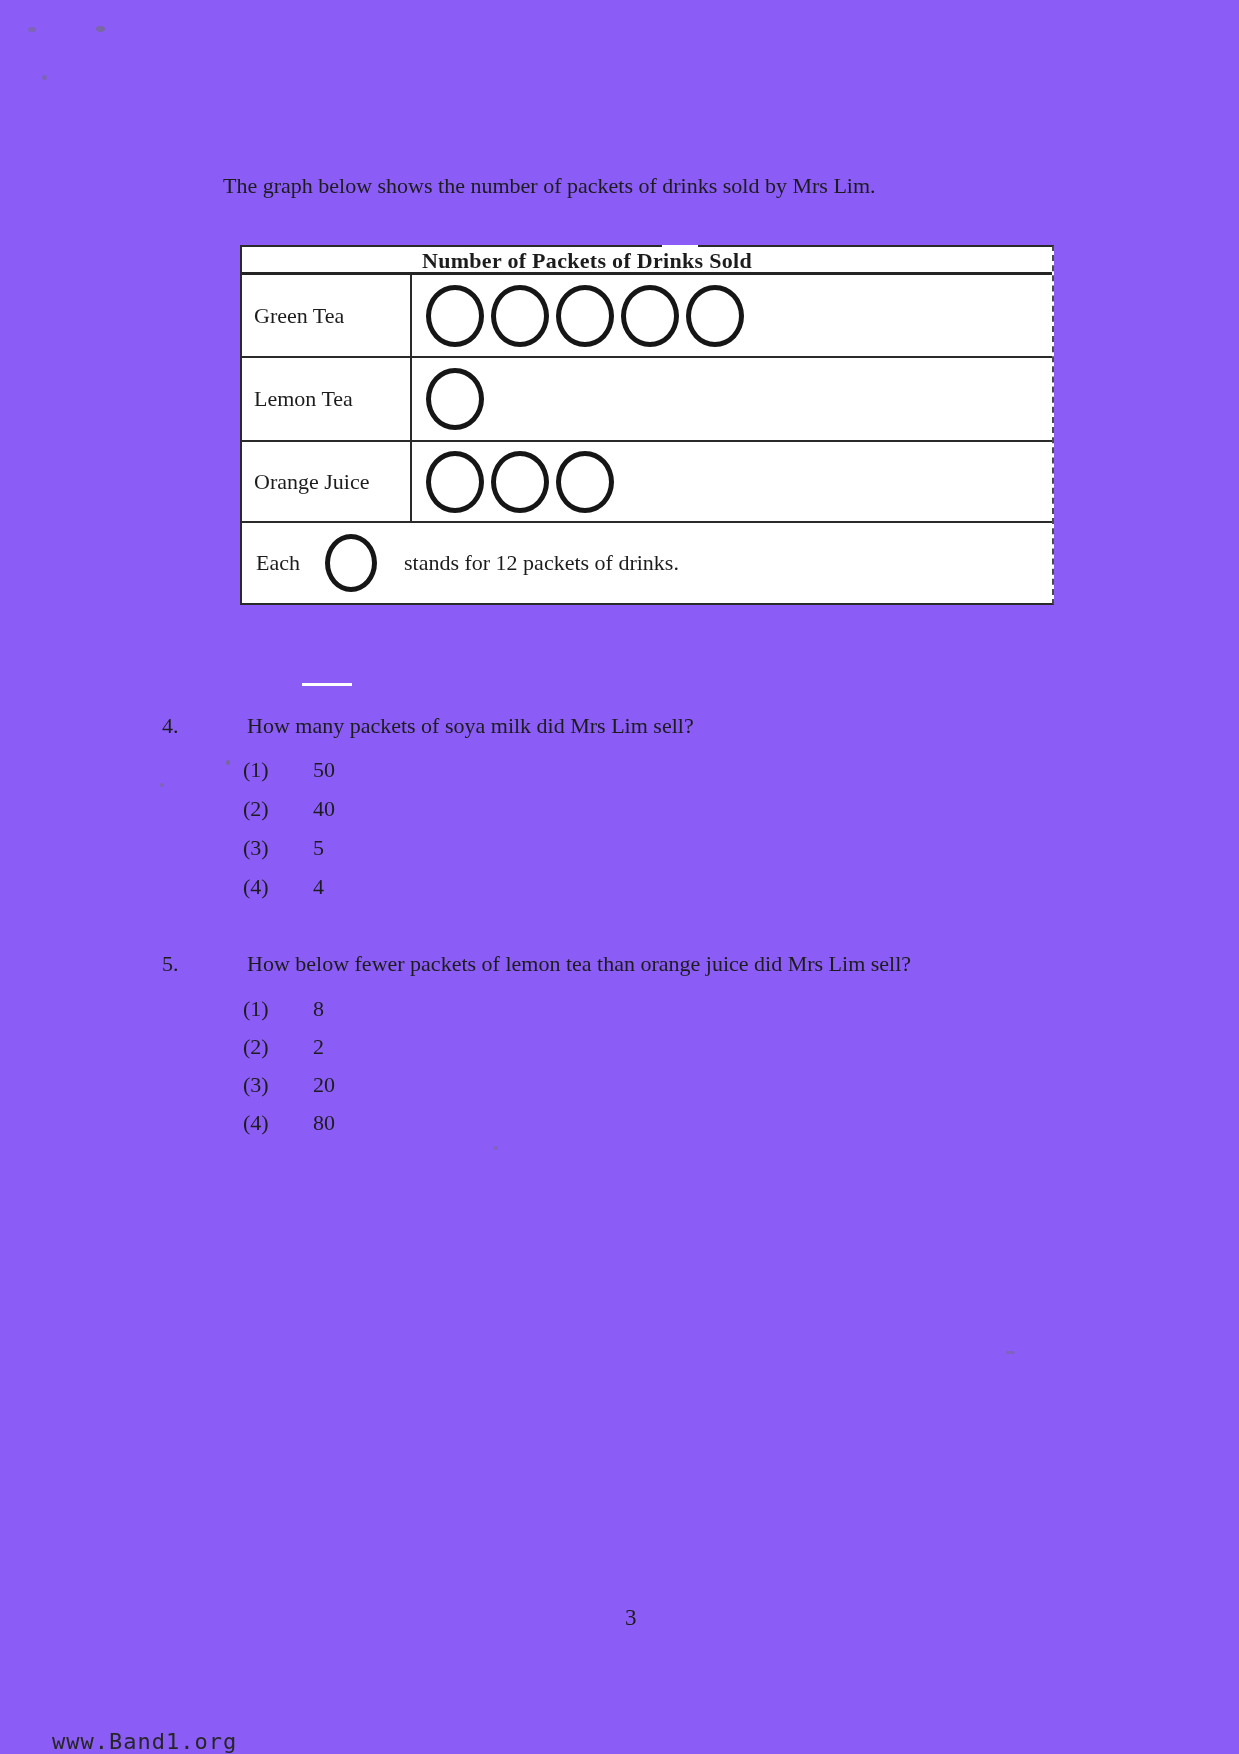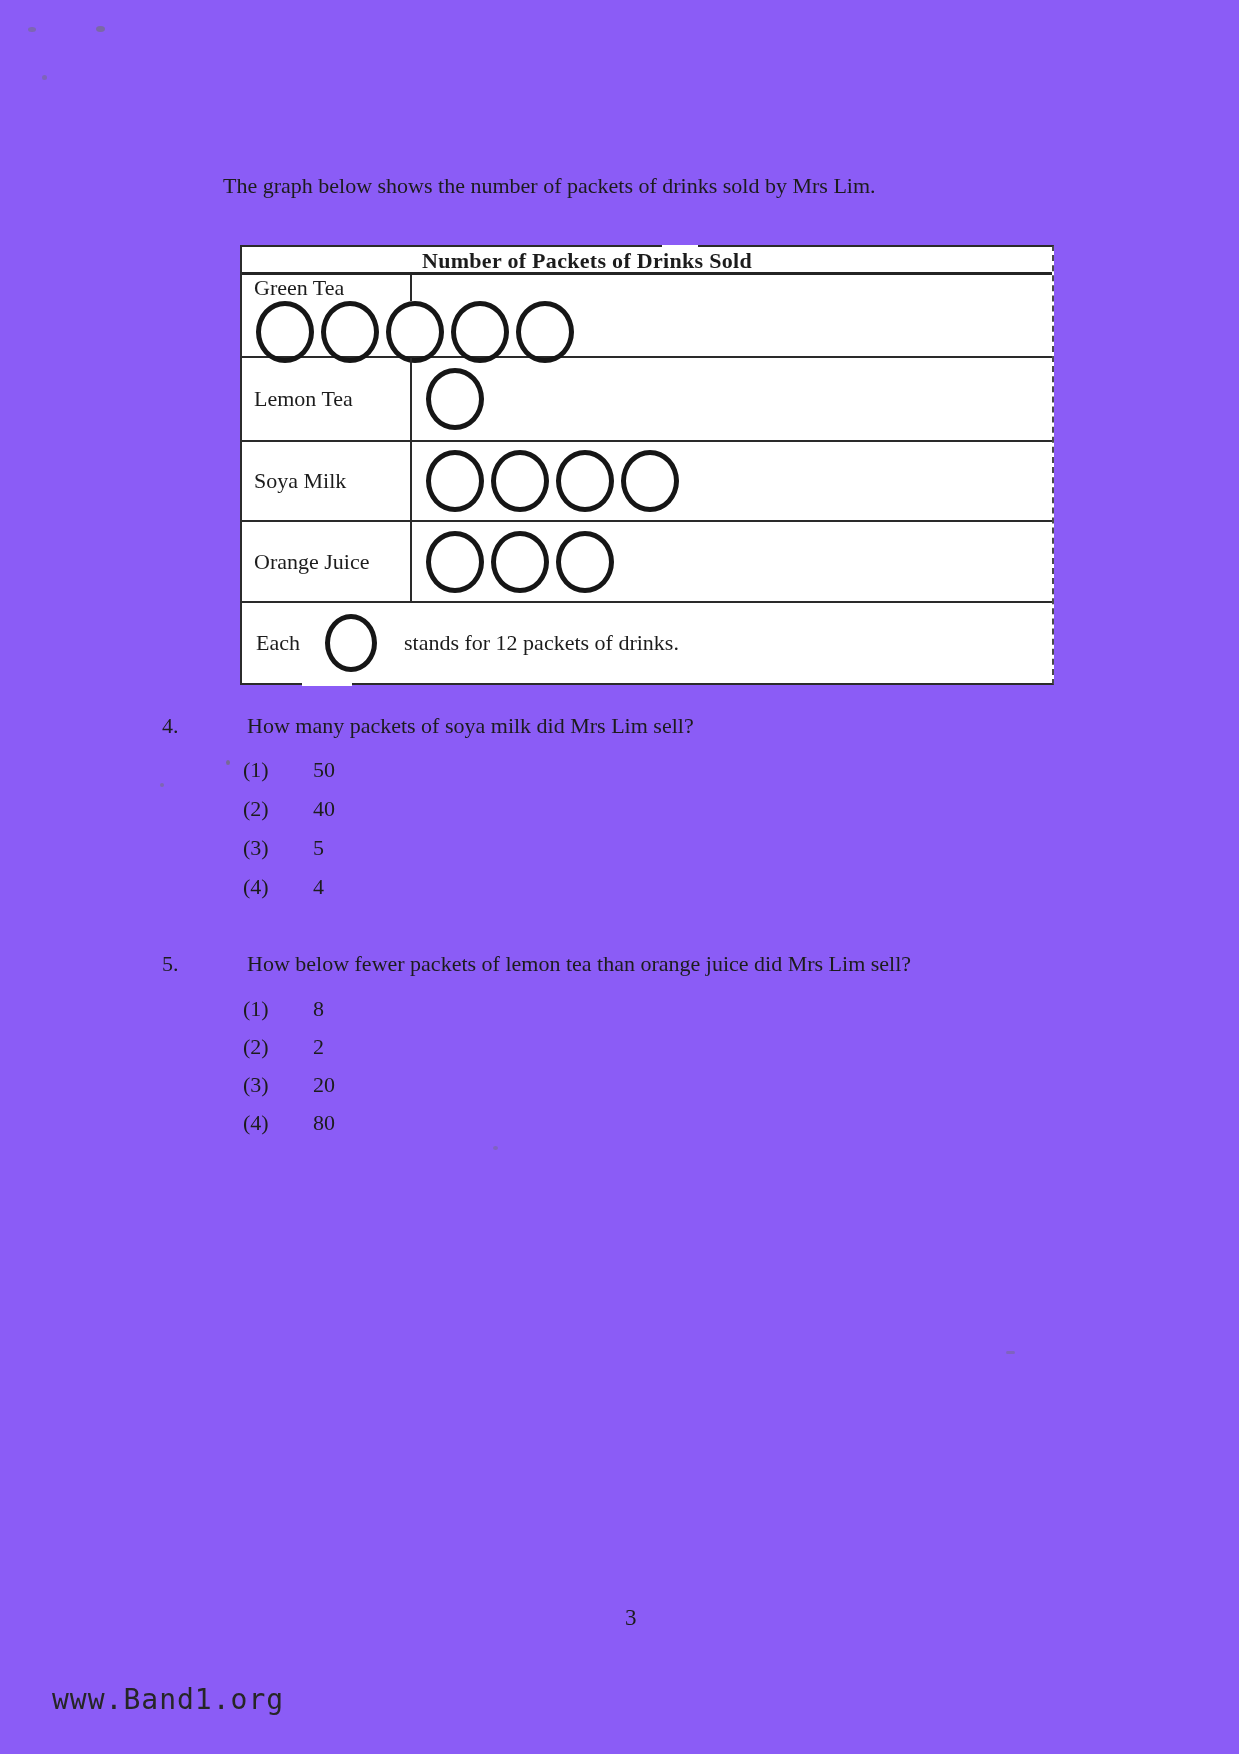--- a/index.html
+++ b/index.html
@@ -12,21 +12,21 @@
   
   .intro{position:absolute;left:223px;top:170px;font-size:22px;line-height:31px;width:680px;}
 
   
   .ptable{position:absolute;left:240px;top:245px;width:814px;box-sizing:border-box;
           border:2px solid #2b2b2b;border-right:2px dashed #4a4a4a;background:#fff;}
   .ptitle{height:28px;line-height:28px;text-align:center;font-weight:bold;font-size:22px;
           border-bottom:3px solid #242424;padding-right:120px;box-sizing:border-box;
           letter-spacing:.3px;}
   .prow{display:flex;border-bottom:2px solid #2a2a2a;box-sizing:border-box;}
-  .prow.r0{height:83px;flex-direction:column;}
+  .prow.r0{height:83px;}
   .prow.r1{height:84px;}
   .prow.r2{height:80px;}
   .prow.r3{height:81px;text-align:center;}
   .plabel{width:170px;box-sizing:border-box;border-right:2px solid #2a2a2a;
           display:flex;align-items:center;padding-left:12px;font-size:22px;}
   .pcell{flex:1;display:flex;align-items:center;padding-left:14px;}
   .pcircle{width:58px;height:62px;border:5px solid #161616;border-radius:50%;
            margin-right:7px;box-sizing:border-box;flex:none;background:transparent;}
   .plegend{height:80px;display:flex;align-items:center;padding-left:14px;font-size:22px;gap:13px;}
   .legend-circle{width:52px;height:58px;border:5px solid #161616;border-radius:50%;
@@ -41,21 +41,21 @@
   .opts{position:absolute;left:243px;}
   .opt{display:flex;align-items:flex-start;}
   #q4 .opts{top:44px;}
   #q4 .opt{height:39px;}
   #q5 .opts{top:45px;}
   #q5 .opt{height:38px;}
   .olabel{width:60px;flex:none;}
   .oval{flex:none;margin-left:10px;}
 
   .page-number{position:absolute;left:625px;top:1605px;font-size:23px;}
-  .watermark{position:absolute;left:52px;top:1683px;font-size:28px;color:#262626;
+  .watermark{position:absolute;left:52px;top:1729px;font-size:22px;color:#262626;
              font-family:"DejaVu Sans Mono","Liberation Mono",monospace;letter-spacing:1px;}
 </style>
 </head>
 <body>
 
 <div class="page">
 
   <i class="spk" style="left:28px;top:27px;width:8px;height:5px;opacity:.5"></i>
   <i class="spk" style="left:96px;top:26px;width:9px;height:6px;opacity:.6"></i>
   <i class="spk" style="left:42px;top:75px;width:5px;height:5px;opacity:.45"></i>
@@ -82,29 +82,20 @@
         </div>
     </div>
 
     <div class="prow r1">
       <div class="plabel">Lemon Tea</div>
       <div class="pcell">
           <span class="pcircle"></span>
         </div>
     </div>
 
-    <div class="prow r2">
-      <div class="plabel">Soya Milk</div>
-      <div class="pcell">
-          <span class="pcircle"></span>
-          <span class="pcircle"></span>
-          <span class="pcircle"></span>
-          <span class="pcircle"></span>
-        </div>
-    </div>
 
     <div class="prow r3">
       <div class="plabel">Orange Juice</div>
       <div class="pcell">
           <span class="pcircle"></span>
           <span class="pcircle"></span>
           <span class="pcircle"></span>
         </div>
     </div>
 

